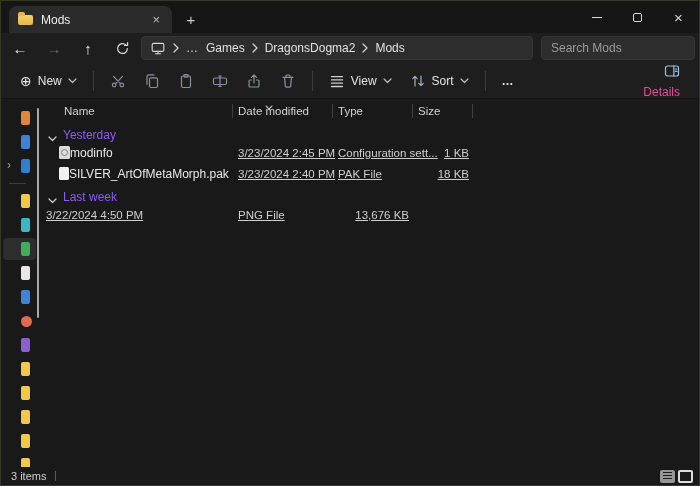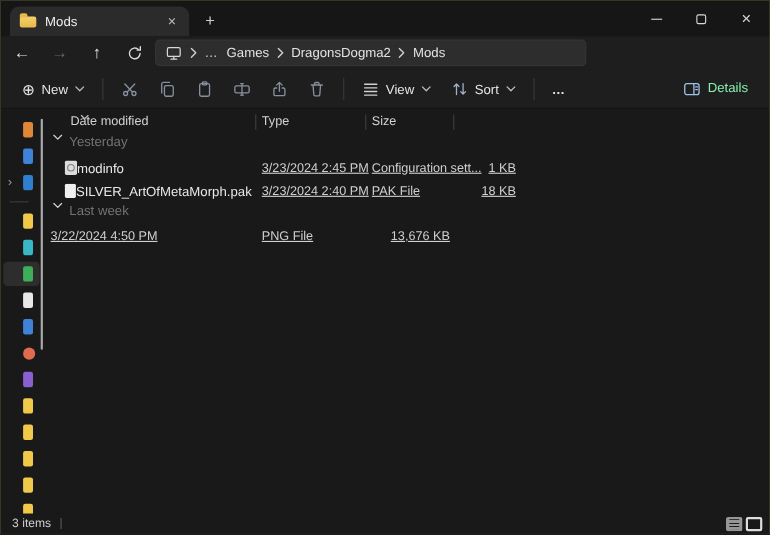--- a/index.html
+++ b/index.html
@@ -45,21 +45,21 @@
   
   .toolbar { position:absolute; left:0; top:62px; right:0; height:36px; background:#1e1e1e;
              border-bottom:1px solid #141414; display:flex; align-items:center; padding:0 10px; }
   .tbtn { display:flex; align-items:center; gap:6px; padding:5px 9px; border-radius:4px; color:#e4e4e4; }
   .tbtn .glyph { font-size:14px; line-height:1; color:#e8e8e8; }
   .ticon { width:30px; height:26px; display:flex; align-items:center; justify-content:center; color:#87909f; margin:0 2px; }
   .ticon svg { display:block; }
   .tdivider { width:1px; height:20px; background:#3a3a3a; margin:0 7px; }
   .chev { display:inline-flex; }
   .spacer { flex:1; }
-  .details-btn { display:flex; align-items:flex-start; gap:6px; padding:5px 9px; color:#86efac; }
+  .details-btn { display:flex; align-items:flex-end; gap:6px; padding:5px 9px; color:#ec4899;flex-direction:column; }
   .details-btn .dicon { color:#9ec1e8; display:flex; }
 
   
   .content { position:absolute; left:0; top:99px; right:0; bottom:18px; background:#191919; }
 
   
   .sidebar { position:absolute; left:0; top:0; width:40px; bottom:0; overflow:hidden; }
   .sidebar-scroll { position:absolute; left:36px; top:8px; width:2px; height:210px; background:#a8a8a8; border-radius:1px; }
   .side-list { display:flex; flex-direction:column; padding-top:6px; }
   .side-item { position:relative; height:24px; display:flex; align-items:center; padding-left:20px; }
@@ -71,21 +71,21 @@
   .side-div::before { content:""; display:block; margin-left:8px; width:17px; height:1px; background:#3c3c3c; }
 
   
   .filearea { position:absolute; left:40px; top:0; right:0; bottom:0; }
   .cols { display:grid; grid-template-columns:192px 100px 80px 60px; height:22px; }
   .colh { position:relative; display:flex; align-items:center; color:#d2d2d2; font-size:11.5px; padding-left:5px; }
   .colh:first-child { padding-left:23px; }
   .colh::after { content:""; position:absolute; right:0; top:4px; bottom:4px; width:1px; background:#3f3f3f; }
   .sort-indicator { position:absolute; top:0px; left:32px; color:#bdbdbd; }
   .colh.size-h { justify-content:flex-start;text-align:right; }
-  .group-row { height:20px; display:flex; align-items:flex-start; padding-left:7px; gap:6px; color:#737373; }
+  .group-row { height:20px; display:flex; align-items:flex-end; padding-left:7px; gap:6px; color:#8b5cf6; }
   .group-chev { display:flex; color:#cfcfcf; }
   .file-row { height:21px; display:grid; grid-template-columns:192px 100px 80px 60px; align-items:center; }
   .cell-name { display:flex; align-items:flex-start; gap:0; padding-left:18px; color:#e8e8e8; overflow:hidden; white-space:nowrap; }
   .cell { color:#cfcfcf; font-size:11.5px; padding-left:5px; white-space:nowrap;text-decoration:underline; }
   .cell.size { text-align:right; padding-right:4px;margin-left:15px; }
 
   
   .fi { flex:0 0 auto; }
   .fi-config { width:11px; height:13px; background:#dcdcdc; border-radius:1.5px; position:relative; }
   .fi-config::after { content:""; position:absolute; left:2px; top:3px; width:5px; height:5px;
@@ -159,20 +159,23 @@
           </svg>
       </span>
       <span class="crumb">DragonsDogma2</span>
       <span class="crumb-sep">
         <svg width="6" height="10" viewBox="0 0 6 10" fill="none" stroke="#cfcfcf" stroke-width="1.3" stroke-linecap="round" stroke-linejoin="round">
             <path d="M1 1 L5 5 L1 9"></path>
           </svg>
       </span>
       <span class="crumb">Mods</span>
     </div>
+    <div class="searchbox">
+      <input type="text" placeholder="Search Mods" style="">
+    </div>
   </div>
 
   <div class="toolbar">
     <div class="tbtn">
       <span class="glyph">⊕</span>
       <span>New</span>
       <span class="chev">
         <svg width="9" height="6" viewBox="0 0 9 6" fill="none" stroke="#bdbdbd" stroke-width="1.2" stroke-linecap="round" stroke-linejoin="round">
             <path d="M1 1 L4.5 4.5 L8 1"></path>
           </svg>
@@ -313,20 +316,21 @@
           </div>
           <div class="side-item">
             <span class="side-ic" style="background: rgb(240, 201, 74);"></span>
           </div>
         </div>
       <div class="sidebar-scroll"></div>
     </div>
 
     <div class="filearea">
       <div class="cols">
+        <div class="colh">Name</div>
         <div class="colh">
           <span class="sort-indicator">
             <svg width="8" height="5" viewBox="0 0 8 5" fill="none" stroke="#bdbdbd" stroke-width="1.1" stroke-linecap="round" stroke-linejoin="round">
                 <path d="M1 1 L4 4 L7 1"></path>
               </svg>
           </span>
           <span>Date modified</span>
         </div>
         <div class="colh">Type</div>
         <div class="colh size-h">Size</div>

